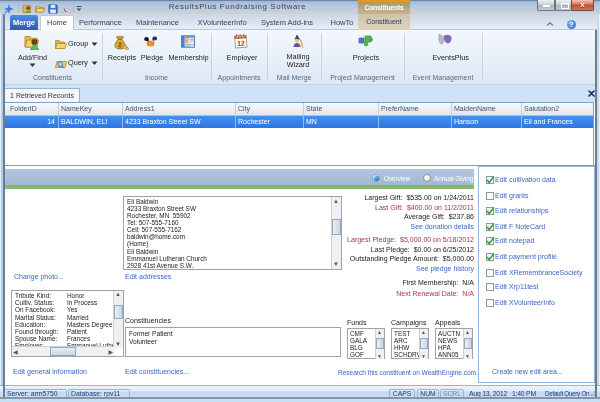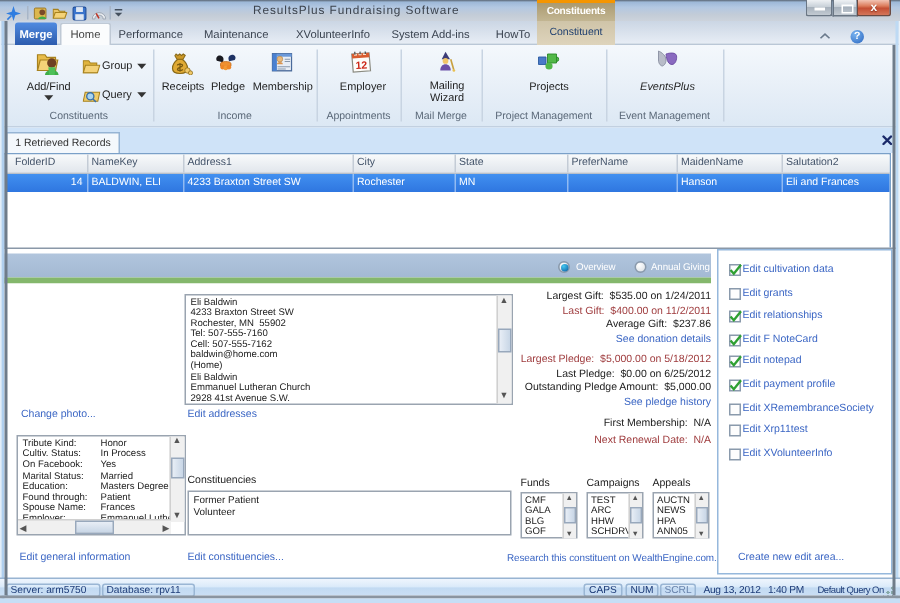--- a/index.html
+++ b/index.html
@@ -177,21 +177,21 @@
     <path d="M1 4 L6 4 L6 9 L1 9 Z" fill="#4a7ac8" stroke="#2a5aa0" stroke-width="0.6"></path>
     <path d="M7 2 L13 2 L13 8 L7 8 Z M13 4 a1.5 1.5 0 1 1 0 3" fill="#52b848" stroke="#2a8828" stroke-width="0.6"></path>
     <circle cx="8" cy="10" r="2.4" fill="#52b848"></circle>
   </svg>
   <div class="abs" style="left:344px;top:23px;width:38px;text-align:center;font-size:7.3px;color:#1e1e1e;">Projects</div>
 
   <svg class="abs" style="left:435px;top:3px;" width="14" height="15" viewBox="0 0 14 15">
     <path d="M1 1 C1 1 6 3 6 7 C6 10 4 11 3.5 11 C3 11 1 10 1 7 Z" fill="#b8bcc8" stroke="#888ea0" stroke-width="0.6"></path>
     <path d="M6 3 C6 3 12 1 13 4 C13.5 7 12 10 10 10 C8 10 6.5 8 6 3 Z" fill="#8a6ac0" stroke="#6a4aa0" stroke-width="0.6"></path>
   </svg>
-  <div class="abs" style="left:418px;top:23px;width:48px;text-align:center;font-size:7.3px;color:#1e1e1e;font-style:italic;">EventsPlus</div>
+  <div class="abs" style="left:418px;top:23px;width:48px;text-align:right;font-size:7.3px;color:#1e1e1e;">EventsPlus</div>
 </div>
 
 <svg class="abs" style="left:546px;top:21px;" width="8" height="6" viewBox="0 0 8 6">
     <path d="M1 4.5 L4 1.8 L7 4.5" fill="none" stroke="#6a7a8c" stroke-width="1.1"></path>
   </svg>
 <div class="abs" style="left:567px;top:20px;width:9px;height:9px;background:radial-gradient(circle at 35% 30%,#7ab4f0,#2a66c0);border-radius:50%;color:#fff;font-size:7px;font-weight:bold;text-align:center;line-height:9px;">?</div>
 
 <div class="abs" style="left:3px;top:85px;width:594px;height:17px;background:#cfe3f8;">
   <div class="abs" style="left:1px;top:3px;width:76px;height:14px;background:#f4f8fc;border:1px solid #96b4d4;border-bottom:0;box-sizing:border-box;font-size:7px;color:#333;text-align:center;line-height:13px;">1 Retrieved Records</div>
   <svg class="abs" style="left:585px;top:5px;" width="7" height="7" viewBox="0 0 7 7">

